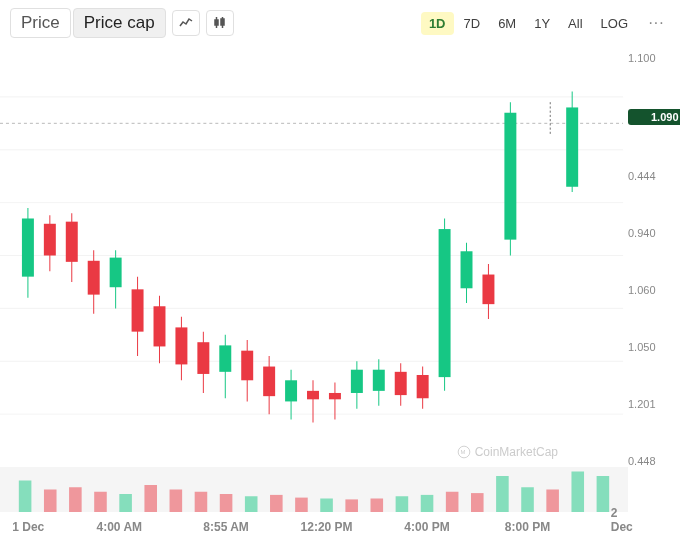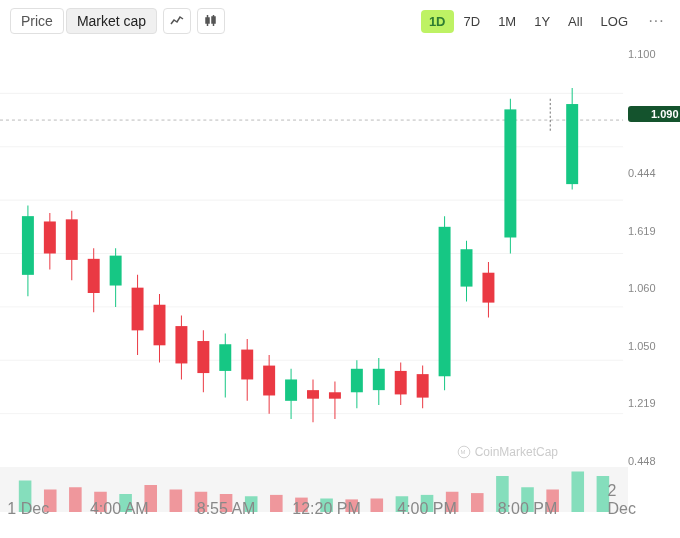--- a/index.html
+++ b/index.html
@@ -26,21 +26,21 @@
     }
     .tab-group {
       display: flex;
       gap: 2px;
     }
     .tab-btn {
       padding: 4px 10px;
       border-radius: 4px;
       border: 1px solid #e0e0e0;
       background: #fff;
-      font-size: 14px;
+      font-size: 17px;
       cursor: pointer;
       color: #555;
       font-weight: 400;
     }
     .tab-btn.active {
       background: #f0f0f0;
       color: #222;
       font-weight: 500;
     }
     .icon-btn {
@@ -66,21 +66,21 @@
       padding: 4px 8px;
       border-radius: 4px;
       border: none;
       background: transparent;
       font-size: 13px;
       cursor: pointer;
       color: #404040;
       font-weight: 400;
     }
     .time-btn.active {
-      background: #bef264;
+      background: #fef9c3;
       color: #2e7d32;
       font-weight: 600;
     }
     .more-btn {
       padding: 4px 6px;
       border-radius: 4px;
       border: none;
       background: transparent;
       font-size: 16px;
       cursor: pointer;
@@ -95,66 +95,67 @@
       flex: 1;
       position: relative;
       overflow: hidden;
     }
     svg.chart-svg {
       width: 100%;
       height: 100%;
     }
     .x-label {
       position: absolute;
-      bottom: 20px;
-      font-size: 16px;
+      bottom: 4px;
+      font-size: 12px;
       color: #888;
       transform: translateX(-50%);
+      font-weight: bold;
     }
     .watermark {
       position: absolute;
       bottom: 8px;
       right: 70px;
       font-size: 12px;
       color: #ccc;
       display: flex;
       align-items: center;
       gap: 4px;
     }
   </style>
 </head>
 <body>
 
 <div class="chart-container">
 
   <div class="toolbar">
     <div class="tab-group">
       <button class="tab-btn">Price</button>
-      <button class="tab-btn active">Market cap</button>
+      <button class="tab-btn active">Price cap</button>
     </div>
     <button class="icon-btn">
       <svg width="14" height="14" viewBox="0 0 14 14" fill="none" stroke="#555" stroke-width="1.5">
         <polyline points="1,10 4,6 7,8 10,3 13,5"></polyline>
       </svg>
     </button>
     <button class="icon-btn">
       <svg width="14" height="14" viewBox="0 0 14 14" fill="none" stroke="#555" stroke-width="1.5">
         <rect x="2" y="4" width="3" height="5" fill="#555"></rect>
         <line x1="3.5" y1="1" x2="3.5" y2="4"></line>
         <line x1="3.5" y1="9" x2="3.5" y2="12"></line>
         <rect x="8" y="3" width="3" height="6" fill="#555"></rect>
         <line x1="9.5" y1="1" x2="9.5" y2="3"></line>
         <line x1="9.5" y1="9" x2="9.5" y2="12"></line>
       </svg>
     </button>
     <div class="spacer"></div>
     <div class="time-group">
       <button class="time-btn active">1D</button>
       <button class="time-btn">7D</button>
-      <button class="time-btn">1M</button>
+      <button class="time-btn">6M</button>
       <button class="time-btn">1Y</button>
       <button class="time-btn">All</button>
       <button class="time-btn">LOG</button>
     </div>
     <button class="more-btn">···</button>
   </div>
 
   <div class="chart-area">
 
     <div class="chart-inner">
@@ -254,24 +255,24 @@
         <span>CoinMarketCap</span>
       </div>
     </div>
 
     <div style="width:52px; position:relative; display:flex; flex-direction:column; justify-content:space-between; padding: 8px 0 0 0; font-size:11px; color:#888;">
       <span>1.100</span>
       <span style="position:relative;">
         <span style="background:#14532d; color:#fff; font-size:11px; font-weight:600; padding:2px 23px; border-radius:3px; display:inline-block;">1.090</span>
       </span>
       <span>0.444</span>
-      <span>1.619</span>
+      <span>0.940</span>
       <span>1.060</span>
       <span>1.050</span>
-      <span>1.219</span>
+      <span>1.201</span>
       <span>0.448</span>
     </div>
   </div>
 
   <div style="height:45px; background:#f5f5f5; margin-right:52px; position:relative;">
     <svg width="100%" height="100%" preserveAspectRatio="none">
       <rect x="3%" y="30%" width="2%" height="70%" fill="#16c784" opacity="0.5"></rect>
       <rect x="7%" y="50%" width="2%" height="50%" fill="#ea3943" opacity="0.5"></rect>
       <rect x="11%" y="45%" width="2%" height="55%" fill="#ea3943" opacity="0.5"></rect>
       <rect x="15%" y="55%" width="2%" height="45%" fill="#ea3943" opacity="0.5"></rect>

